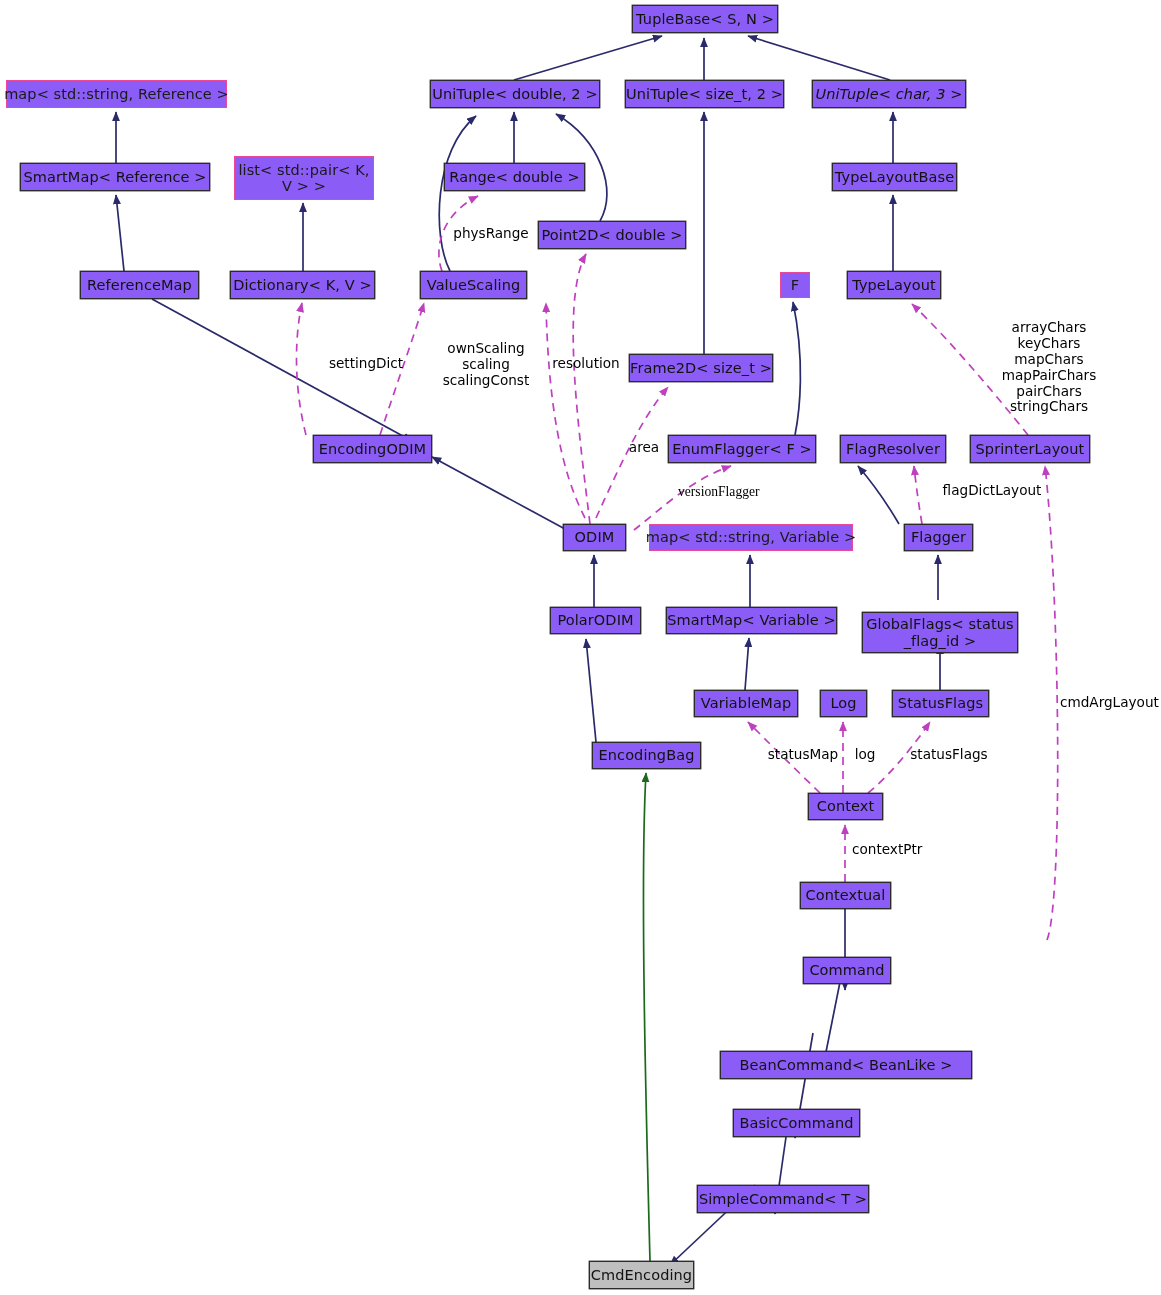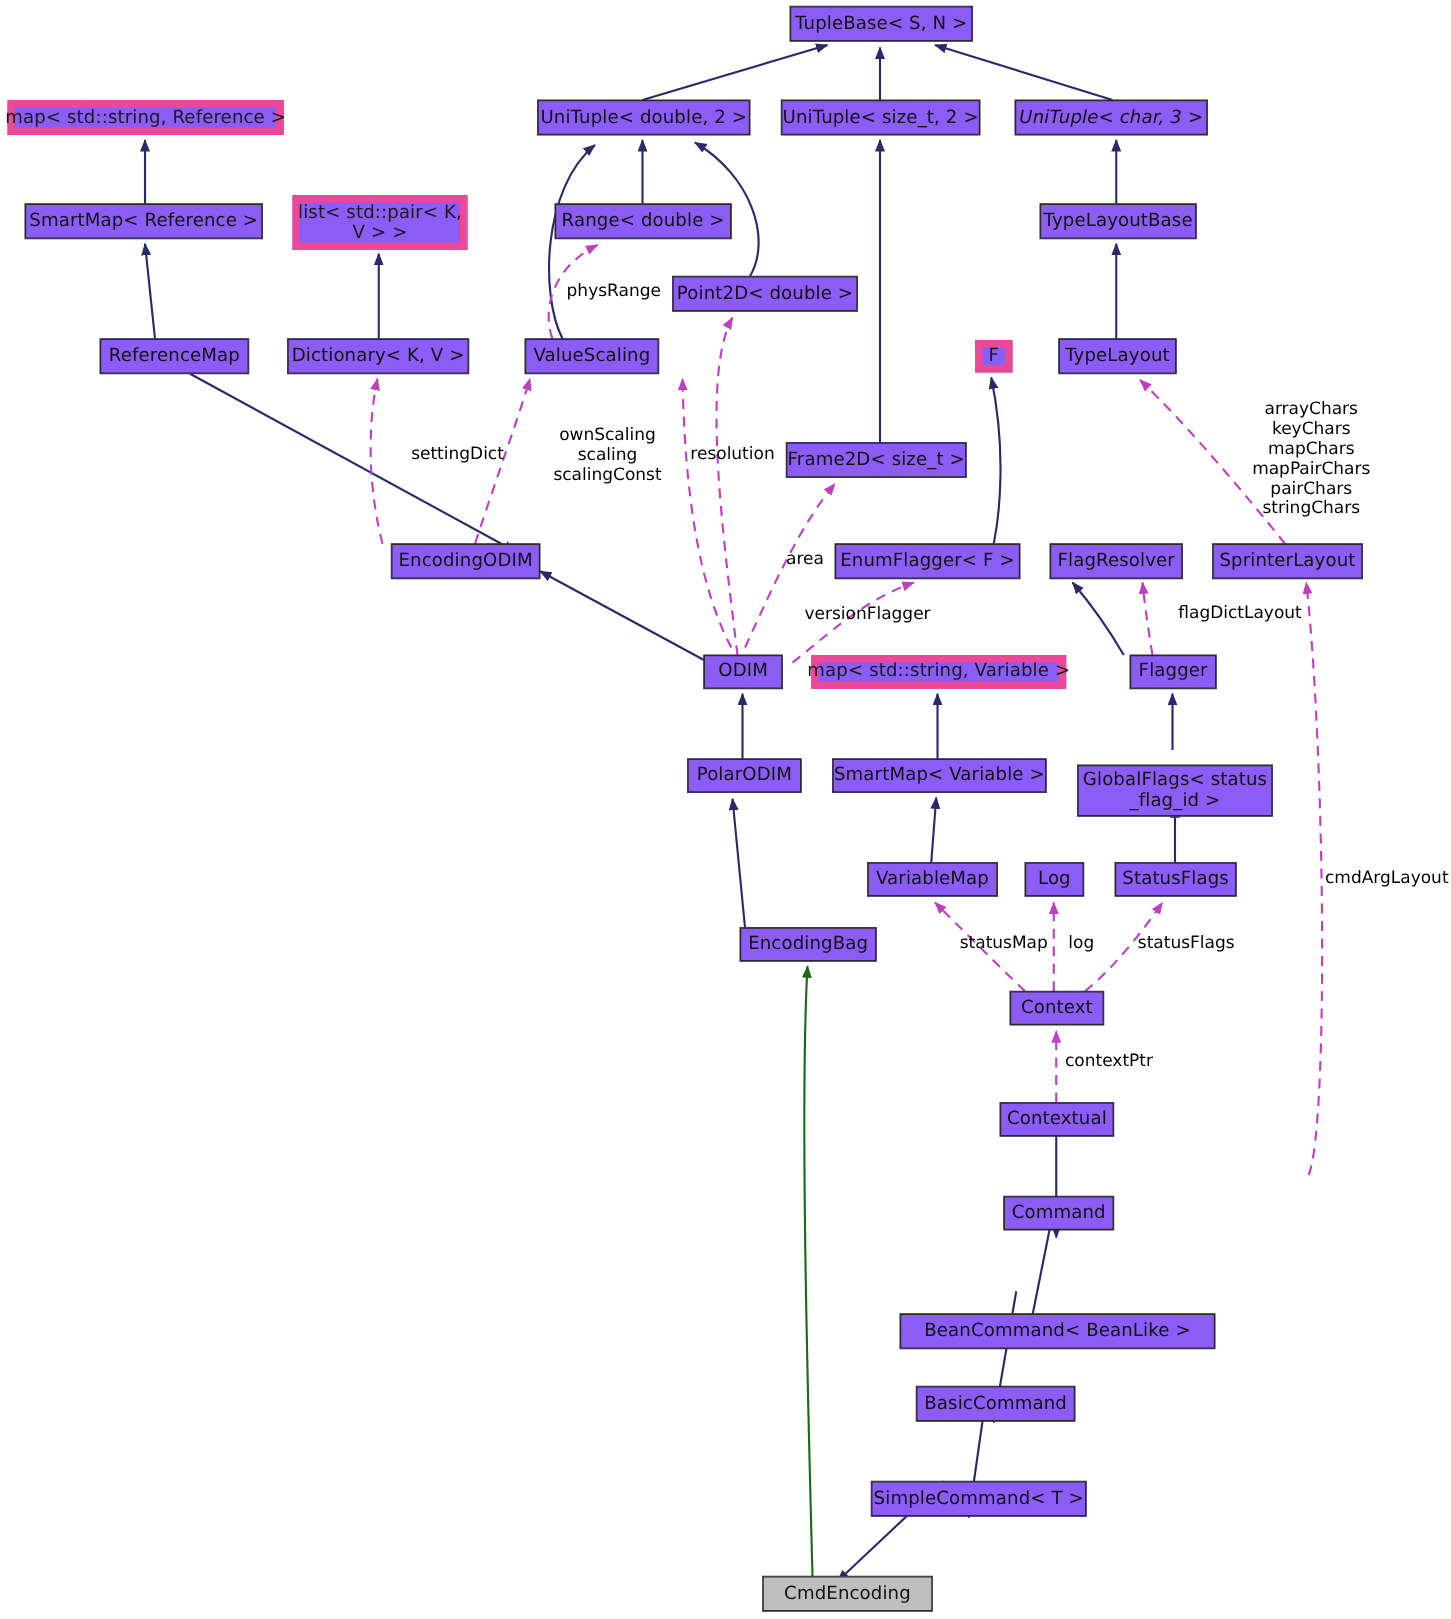--- a/index.html
+++ b/index.html
@@ -3,21 +3,21 @@
 <meta charset="utf-8">
 <style>
   html,body{margin:0;padding:0;background:#ffffff;}
   body{font-family:"DejaVu Sans","Liberation Sans",sans-serif;}
   #diagram-root{position:relative;width:1161px;height:1295px;background:#fff;overflow:hidden;}
   svg.edges{position:absolute;left:0;top:0;width:1161px;height:1295px;}
   .node{position:absolute;box-sizing:border-box;display:flex;align-items:center;justify-content:center;
         text-align:center;background:#8b5cf6;border:1px solid #2b2b2b;
         font-size:14.5px;color:#121212;line-height:1.12;white-space:pre;letter-spacing:.1px;}
   .node.solid{border:1.6px solid #2b2b2b;box-shadow:0 0 0 0.4px #2b2b2b;}
-  .node.tmpl{border:6px solid #ec4899;color:#1a1a1a;}
+  .node.tmpl{border:1px solid #ec4899;color:#1a1a1a;}
   .node.hl{background:#bfbfbf;}
   .edge-label{position:absolute;font-size:13.6px;color:#000000;white-space:pre;line-height:1.17;text-align:center;}
 </style>
 </head>
 <body>
 
 <div id="diagram-root">
 
   <svg class="edges" viewBox="0 0 1161 1295">
     <defs>
@@ -115,36 +115,36 @@
   <div class="node solid" style="left:694px;top:690px;width:104px;height:27px;">VariableMap</div>
   <div class="node solid" style="left:820px;top:690px;width:47px;height:27px;">Log</div>
   <div class="node solid" style="left:892px;top:690px;width:97px;height:27px;">StatusFlags</div>
   <div class="node solid" style="left:592px;top:742px;width:109px;height:27px;">EncodingBag</div>
   <div class="node solid" style="left:808px;top:793px;width:75px;height:27px;">Context</div>
   <div class="node solid" style="left:800px;top:882px;width:91px;height:27px;">Contextual</div>
   <div class="node solid" style="left:803px;top:957px;width:88px;height:27px;">Command</div>
   <div class="node solid" style="left:720px;top:1033px;width:252px;height:28px;margin-top:18px;">BeanCommand&lt; BeanLike &gt;</div>
   <div class="node solid" style="left:733px;top:1109px;width:127px;height:28px;">BasicCommand</div>
   <div class="node solid" style="left:697px;top:1185px;width:172px;height:28px;">SimpleCommand&lt; T &gt;</div>
-  <div class="node solid hl" style="left:610px;top:1261px;width:136px;height:28px;">CmdEncoding</div>
+  <div class="node solid hl" style="left:589px;top:1261px;width:105px;height:28px;">CmdEncoding</div>
 
   <div class="edge-label" style="left:446px;top:226px;width:90px;text-align:center;">physRange</div>
   <div class="edge-label" style="left:320px;top:356px;width:92px;text-align:center;">settingDict</div>
   <div class="edge-label" style="left:432px;top:341px;width:108px;text-align:center;">ownScaling
 scaling
 scalingConst</div>
   <div class="edge-label" style="left:546px;top:356px;width:80px;text-align:center;">resolution</div>
   <div class="edge-label" style="left:1000px;top:320px;width:98px;text-align:center;">arrayChars
 keyChars
 mapChars
 mapPairChars
 pairChars
 stringChars</div>
   <div class="edge-label" style="left:624px;top:440px;width:40px;text-align:center;">area</div>
-  <div class="edge-label" style="left:638px;top:484px;width:112px;text-align:center;">versionFlagger</div>
+  <div class="edge-label" style="left:678px;top:484px;width:112px;text-align:left;font-family:Liberation Serif, serif;">versionFlagger</div>
   <div class="edge-label" style="left:938px;top:483px;width:108px;text-align:center;">flagDictLayout</div>
   <div class="edge-label" style="left:1060px;top:695px;width:104px;text-align:left;">cmdArgLayout</div>
   <div class="edge-label" style="left:762px;top:747px;width:82px;text-align:center;">statusMap</div>
   <div class="edge-label" style="left:850px;top:747px;width:30px;text-align:center;">log</div>
   <div class="edge-label" style="left:906px;top:747px;width:86px;text-align:center;">statusFlags</div>
   <div class="edge-label" style="left:852px;top:842px;width:80px;text-align:left;">contextPtr</div>
 
 </div>
 
 </body></html>

